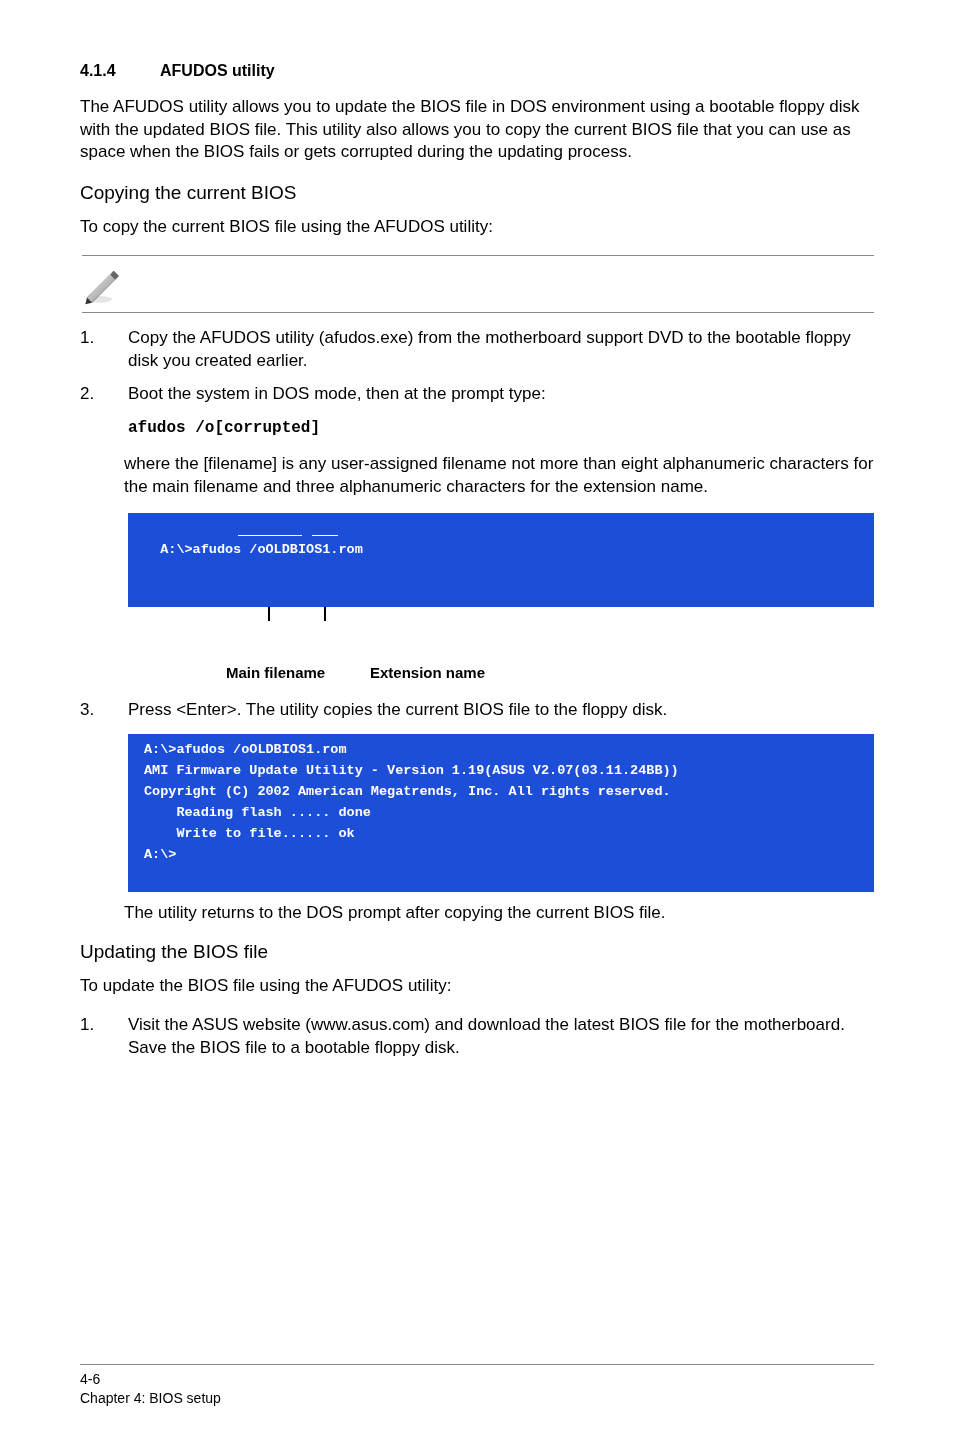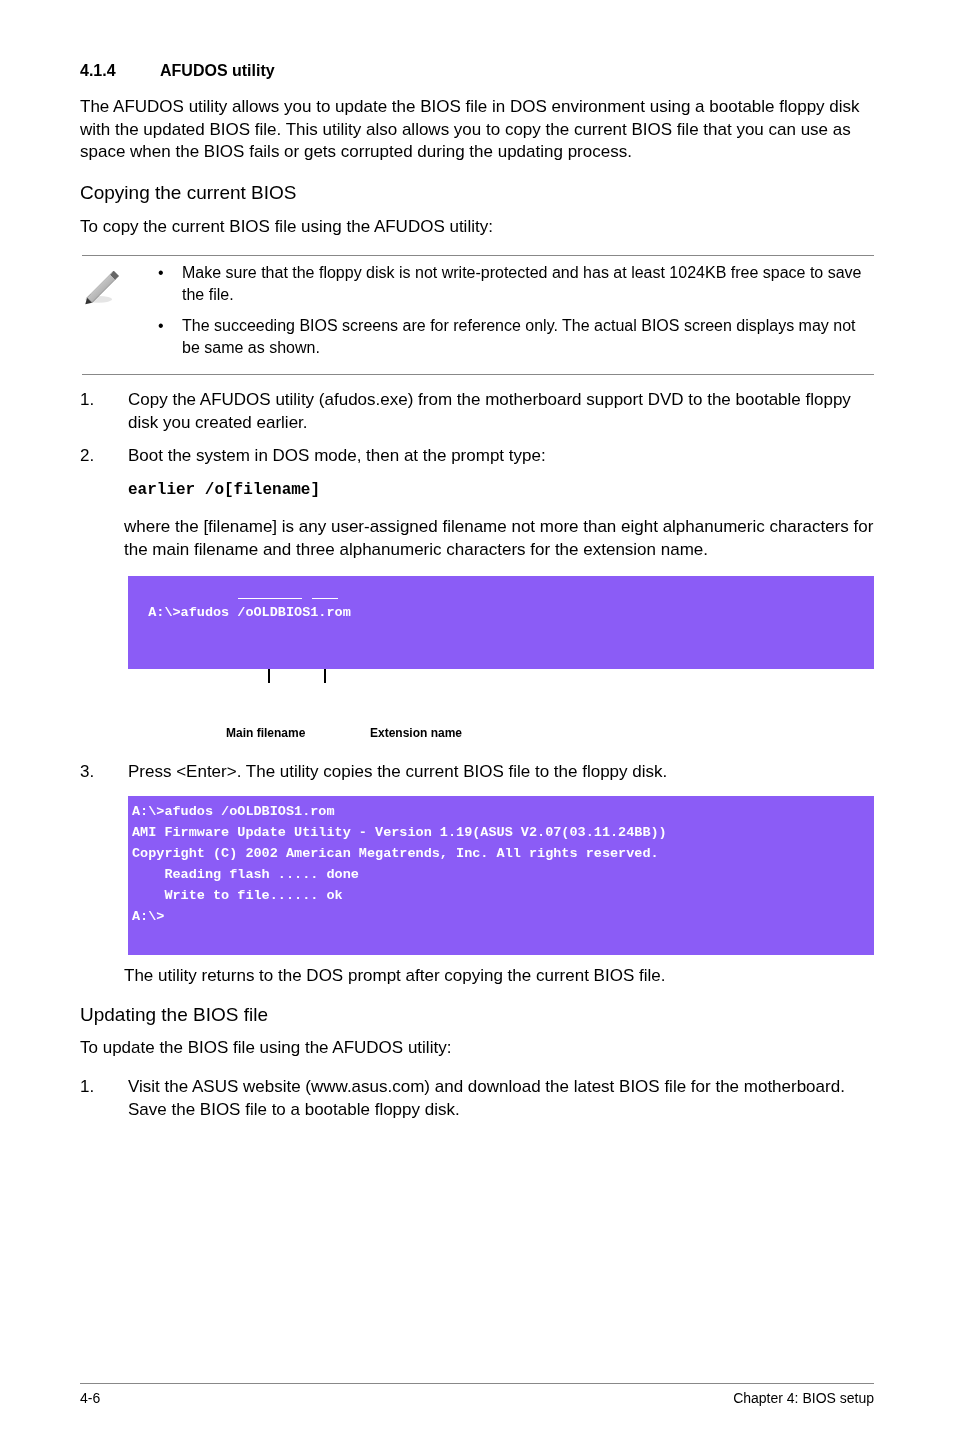--- a/index.html
+++ b/index.html
@@ -93,26 +93,26 @@
     margin-left: 48px;
     margin-top: 2px;
     margin-bottom: 14px;
   }
   .indented-para {
     margin-left: 44px;
     font-size: 17px;
     margin-bottom: 14px;
   }
   .terminal {
-    background: #8b5cf6;
+    background: #1d4ed8;
     color: #fff;
     font-family: "Courier New", monospace;
     font-weight: bold;
     font-size: 13.5px;
-    padding: 6px 4px;
+    padding: 6px 16px;
     margin-left: 48px;
     margin-bottom: 10px;
     line-height: 1.55;
     white-space: pre;
   }
   .terminal-1 {
     position: relative;
     padding-bottom: 4px;
   }
   .underline-main {
@@ -131,38 +131,39 @@
     position: absolute;
     top: -10px;
     width: 1.5px;
     height: 14px;
     background: #000;
   }
   .label-row {
     margin-left: 48px;
     height: 20px;
     position: relative;
-    font-size: 12px;
+    font-size: 15px;
     font-weight: bold;
     margin-bottom: 16px;
     margin-top: 24px;
   }
   .label-row span {
     position: absolute;
   }
   .footer {
     position: absolute;
     bottom: 30px;
     left: 80px;
     right: 80px;
     border-top: 1px solid #888;
     padding-top: 5px;
     font-size: 14px;
     display: flex;
     justify-content: space-between;
+    flex-direction: column;
   }
 </style>
 </head>
 <body>
 
 <h2 class="section-heading">
   <span class="section-number">4.1.4</span><span>AFUDOS utility</span>
 </h2>
 
 <p class="body-text">The AFUDOS utility allows you to update the BIOS file in DOS environment using a bootable floppy disk with the updated BIOS file. This utility also allows you to copy the current BIOS file that you can use as space when the BIOS fails or gets corrupted during the updating process.</p>
@@ -178,38 +179,34 @@
         <stop offset="0%" stop-color="#eee"></stop>
         <stop offset="100%" stop-color="#888"></stop>
       </linearGradient>
     </defs>
     <ellipse cx="20" cy="40" rx="16" ry="4" fill="#ccc" opacity="0.5"></ellipse>
     <path d="M6 38 L34 10 L40 16 L12 44 Z" fill="url(#pg)" stroke="#555" stroke-width="0.6"></path>
     <path d="M6 38 L12 44 L4 46 Z" fill="#333"></path>
     <path d="M34 10 L38 6 L44 12 L40 16 Z" fill="#666" stroke="#444" stroke-width="0.6"></path>
     <line x1="10" y1="34" x2="36" y2="8" stroke="#fff" stroke-width="0.8" opacity="0.6"></line>
   </svg>
-  <ul class="note-list">
-    <li>Make sure that the floppy disk is not write-protected and has at least 1024KB free space to save the file.</li>
-    <li>The succeeding BIOS screens are for reference only. The actual BIOS screen displays may not be same as shown.</li>
-  </ul>
 </div>
 
 <ol class="num-list">
   <li>
     <span class="num">1.</span>
     <span class="content">Copy the AFUDOS utility (afudos.exe) from the motherboard support DVD to the bootable floppy disk you created earlier.</span>
   </li>
   <li>
     <span class="num">2.</span>
     <span class="content">Boot the system in DOS mode, then at the prompt type:</span>
   </li>
 </ol>
 
-<div class="code-inline">earlier /o[filename]</div>
+<div class="code-inline">afudos /o[corrupted]</div>
 
 <p class="indented-para">where the [filename] is any user-assigned filename not more than eight alphanumeric characters  for the main filename and three alphanumeric characters for the extension name.</p>
 
 <div class="terminal terminal-1">
   <span>A:\&gt;afudos /oOLDBIOS1.rom</span>
   <div class="underline-main" style="left:110px; width:64px;"></div>
   <div class="underline-main" style="left:184px; width:26px;"></div>
 </div>
 
 <div class="marker-row">

